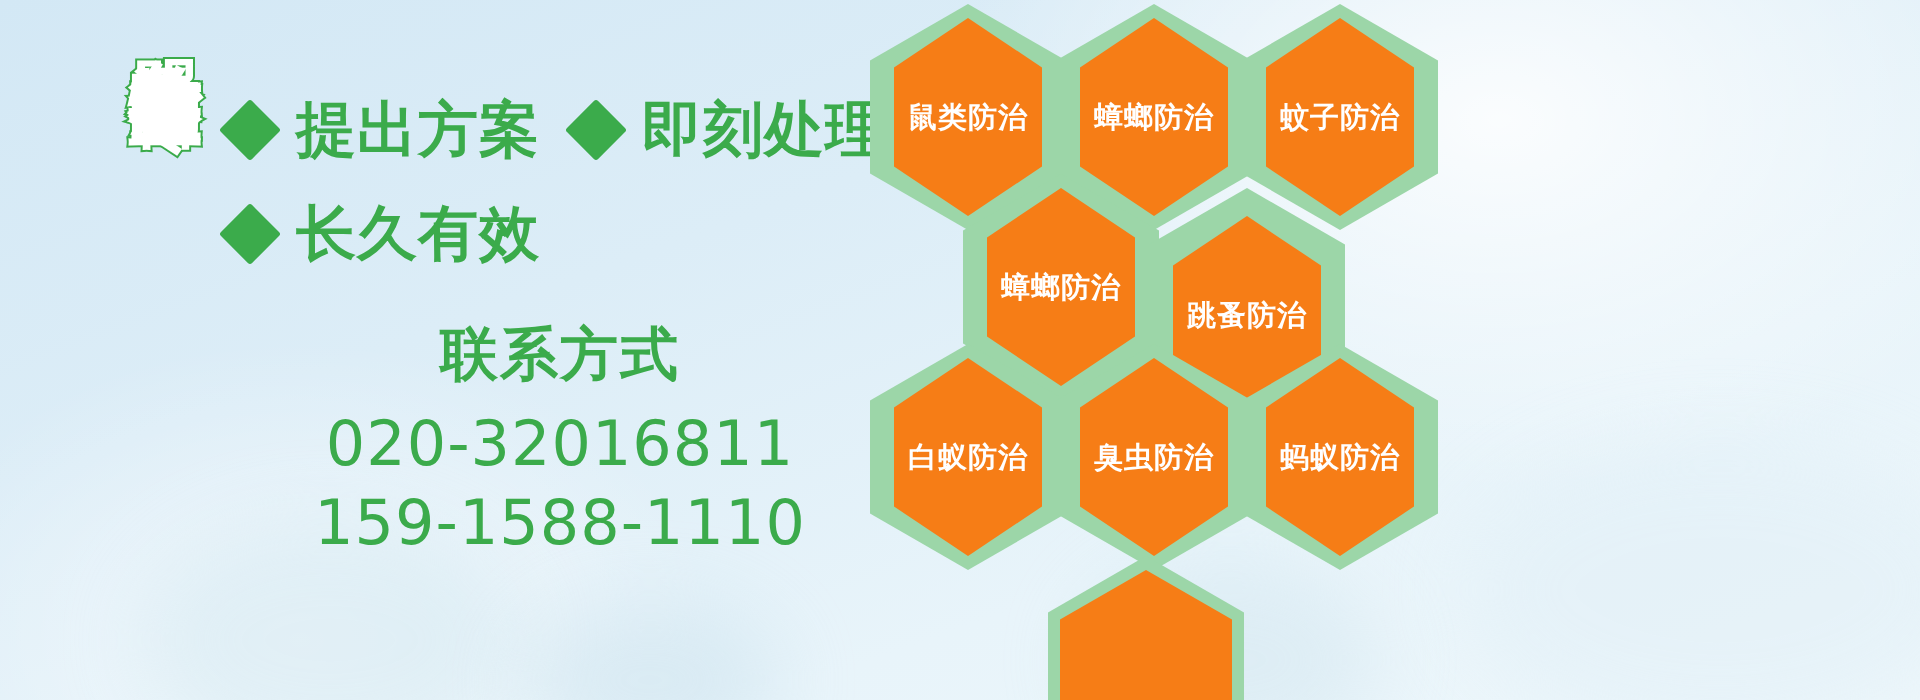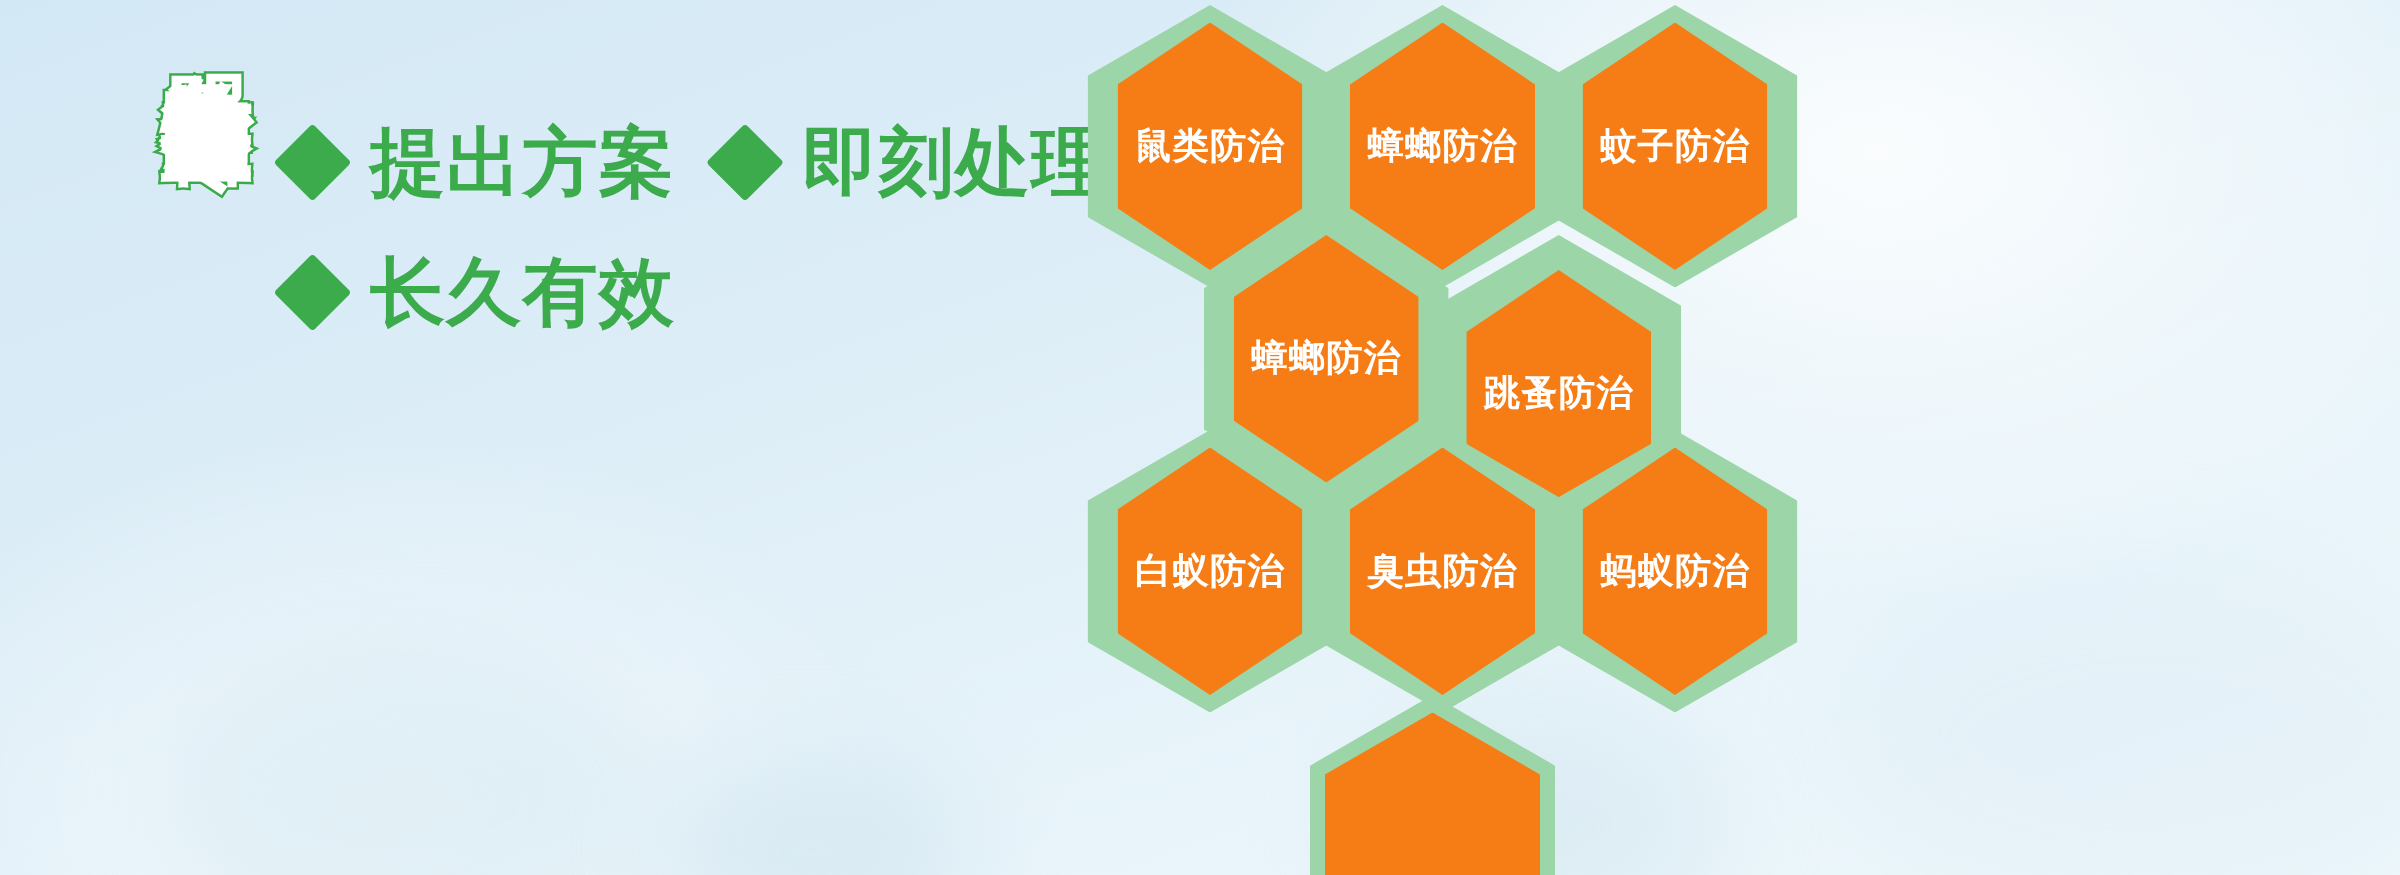--- a/index.html
+++ b/index.html
@@ -133,20 +133,25 @@
       </div>
     </div>
     <div class="feature-row">
       <div class="feature-item">
         <span class="diamond"></span>
         <span class="feature-label">长久有效</span>
       </div>
     </div>
   </div>
 
+  <div id="contact">
+    <div id="contact-title">联系方式</div>
+    <div id="phone-1" class="phone">020-32016811</div>
+    <div id="phone-2" class="phone">159-1588-1110</div>
+  </div>
 
   <div id="honeycomb">
     <div class="hex h-r1c1">
       <div class="inner">
         <span class="hex-label">鼠类防治</span>
       </div>
     </div>
     <div class="hex h-r1c2">
       <div class="inner">
         <span class="hex-label">蟑螂防治</span>

